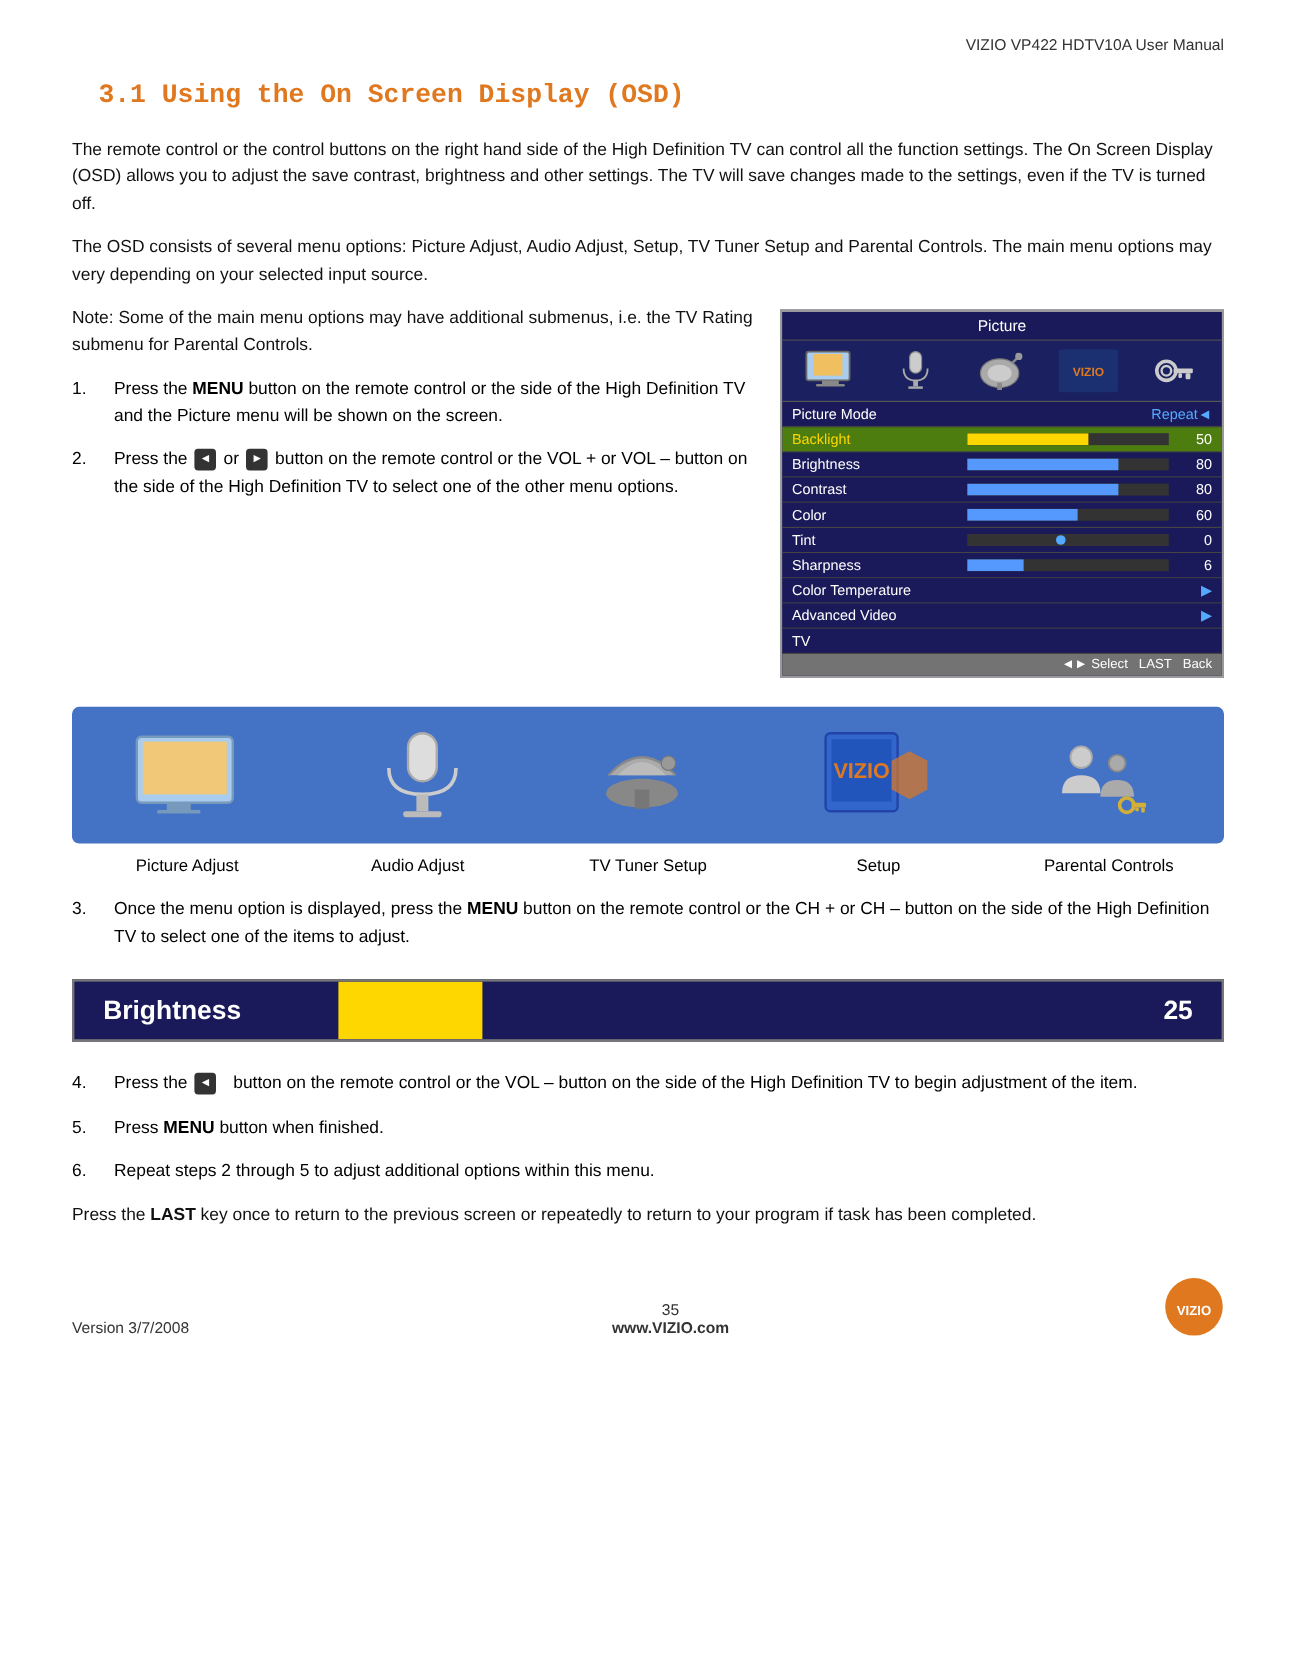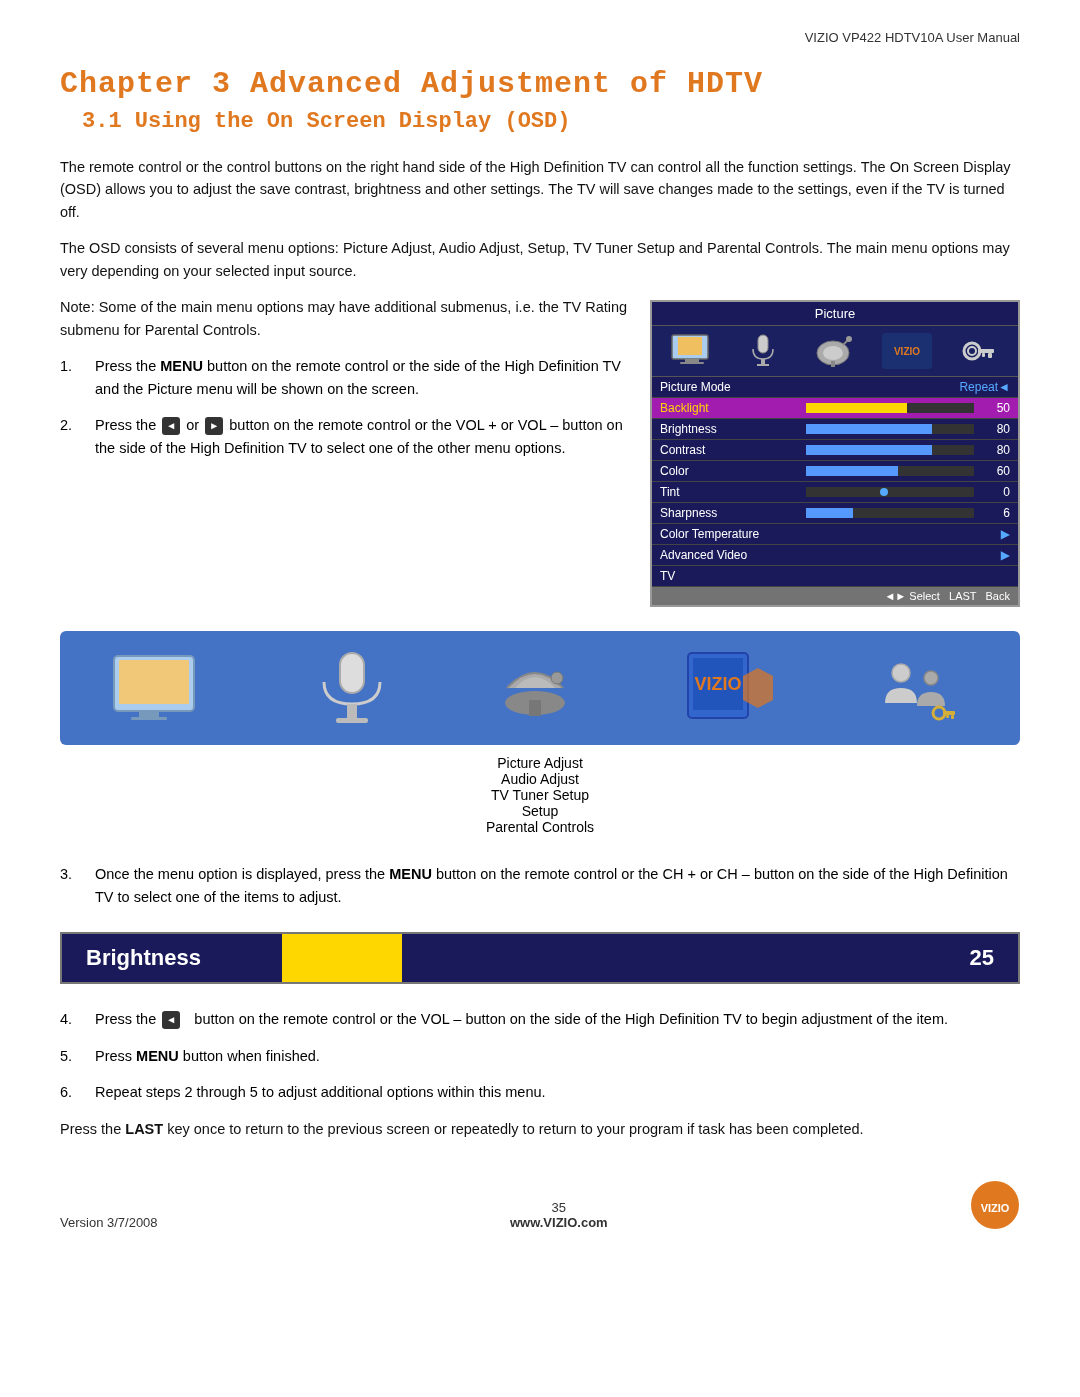--- a/index.html
+++ b/index.html
@@ -241,23 +241,22 @@
       height: 90px;
       display: flex;
       align-items: center;
       justify-content: center;
       position: relative;
     }
 
     .menu-labels-row {
       display: flex;
       justify-content: space-around;
-      margin-bottom: 28px;
+      margin-bottom: 18px;
       font-size: 14px;
-      flex-direction: column;
     }
 
     .menu-label-item {
       flex: 1;
       text-align: center;
       font-size: 14px;
     }
 
     
     .brightness-bar {
@@ -333,21 +332,20 @@
   </style>
 </head>
 <body>
 
 <div class="page-container">
 
   <div class="header-bar">
     <span>VIZIO VP422 HDTV10A User Manual</span>
   </div>
 
-  <div class="chapter-title">Chapter 3 Advanced Adjustment of HDTV</div>
   <div class="section-title">3.1 Using the On Screen Display (OSD)</div>
 
   <p class="body-text">The remote control or the control buttons on the right hand side of the High Definition TV can control all the function settings.  The On Screen Display (OSD) allows you to adjust the save contrast, brightness and other settings.  The TV will save changes made to the settings, even if the TV is turned off.</p>
 
   <p class="body-text">The OSD consists of several menu options: Picture Adjust, Audio Adjust, Setup, TV Tuner Setup and Parental Controls.  The main menu options may very depending on your selected input source.</p>
 
   <div class="osd-section">
 
     <div class="osd-image">
       <div class="osd-image-box">
@@ -400,21 +398,21 @@
             </svg>
           </div>
         </div>
 
         <div class="osd-menu-row">
           <span class="osd-menu-label">Picture Mode</span>
           <span class="osd-menu-value custom-val">Repeat</span>
           <span class="osd-arrow">◄</span>
         </div>
 
-        <div class="osd-menu-row" style="background:#a21caf;">
+        <div class="osd-menu-row" style="background:#4d7c0f;">
           <span class="osd-menu-label active">Backlight</span>
           <div class="osd-bar-container">
             <div class="osd-bar-fill yellow" style="width:60%;"></div>
           </div>
           <span class="osd-menu-value">50</span>
         </div>
 
         <div class="osd-menu-row">
           <span class="osd-menu-label">Brightness</span>
           <div class="osd-bar-container">

